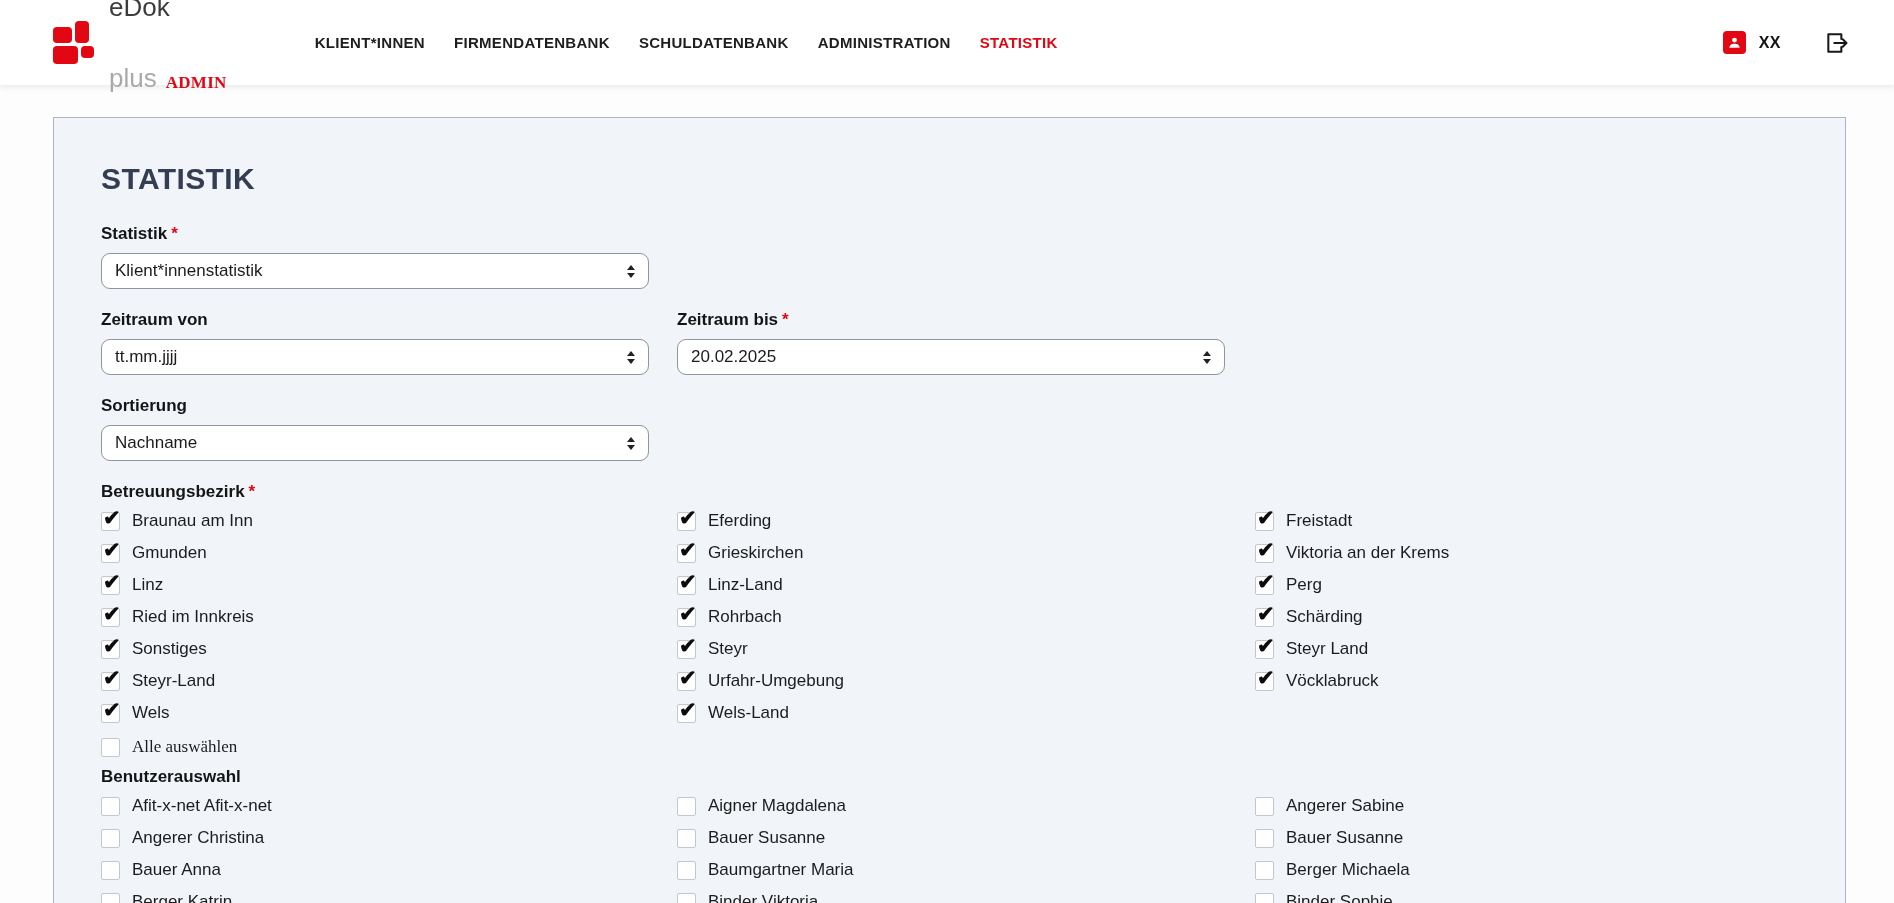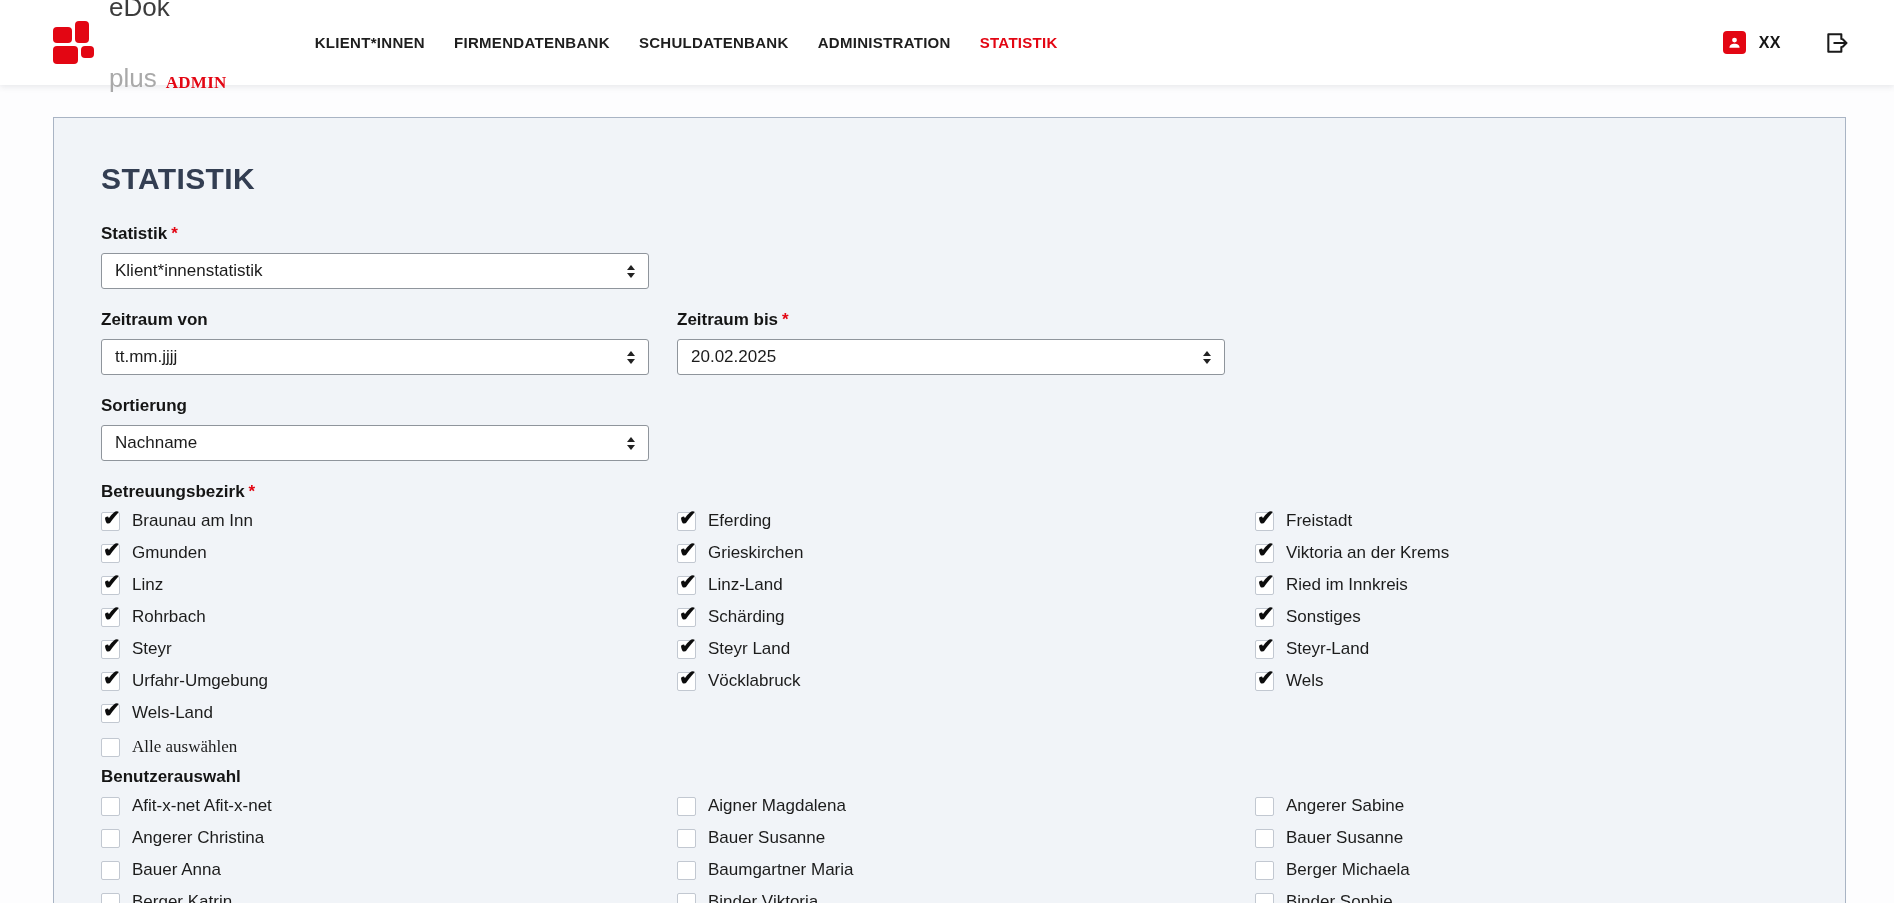--- a/index.html
+++ b/index.html
@@ -60,21 +60,21 @@
     font-size: 30px; font-weight: 800; color: #333e52;
     letter-spacing: .4px; margin-bottom: 28px;
   }
 
   .field { margin-bottom: 21px; }
   .label-row { font-size: 17px; font-weight: 700; color: #151515; margin-bottom: 9px; }
   .star { color: #e30613; margin-left: 4px; font-weight: 700; }
 
   .select {
     width: 548px; height: 36px; background: #fff;
-    border: 1px solid #8f959c; border-radius: 3px;
+    border: 1px solid #8f959c; border-radius: 9px;
     display: flex; align-items: center; justify-content: space-between;
     padding: 0 13px; font-size: 17px; color: #1c1c1c; cursor: pointer;
   }
   .sel-val { white-space: nowrap; }
   .caret { display: flex; flex-direction: column; align-items: center; }
   .caret .up   { width: 0; height: 0; border-left: 4px solid transparent; border-right: 4px solid transparent; border-bottom: 5px solid #222; }
   .caret .down { width: 0; height: 0; border-left: 4px solid transparent; border-right: 4px solid transparent; border-top: 5px solid #222; margin-top: 3px; }
 
   .row-2col { display: grid; grid-template-columns: 576px auto; }
 
@@ -243,20 +243,24 @@
         <div class="check-item">
           <span class="cb checked"></span>
           <span class="cb-label">Linz</span>
         </div>
 
         <div class="check-item">
           <span class="cb checked"></span>
           <span class="cb-label">Linz-Land</span>
         </div>
 
+        <div class="check-item">
+          <span class="cb checked"></span>
+          <span class="cb-label">Perg</span>
+        </div>
 
         <div class="check-item">
           <span class="cb checked"></span>
           <span class="cb-label">Ried im Innkreis</span>
         </div>
 
         <div class="check-item">
           <span class="cb checked"></span>
           <span class="cb-label">Rohrbach</span>
         </div>

